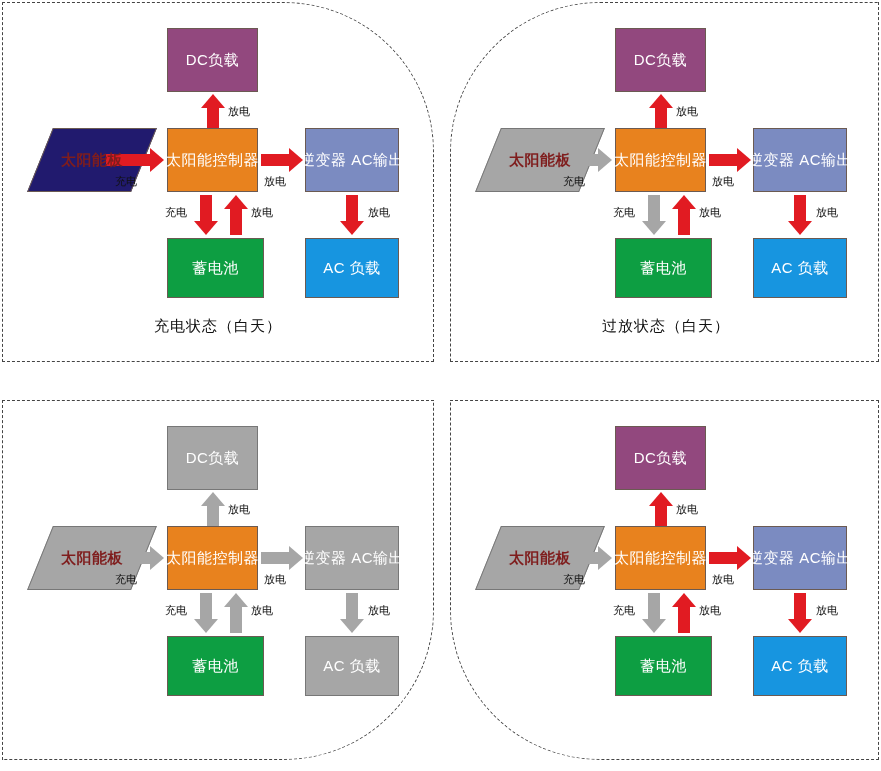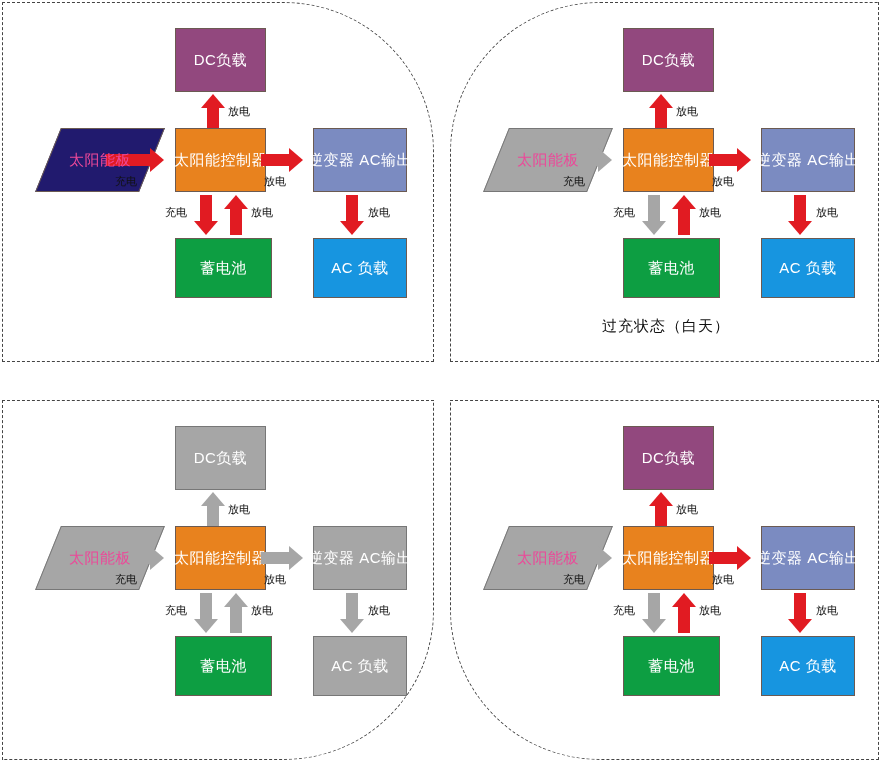--- a/index.html
+++ b/index.html
@@ -49,21 +49,20 @@
     display: flex;
     align-items: center;
     justify-content: center;
     color: #ffffff;
     font-size: 15px;
     letter-spacing: 0.5px;
     border: 1px solid #6b5a52;
     text-align: center;
     line-height: 1.1;
     white-space: nowrap;
-    margin-left: 8px;
   }
   .node.grayed { border-color: #777; }
 
   
   .n-dc      { left: 165px; top: 26px;  width: 91px;  height: 64px; }
   .n-panel   { left: 38px;  top: 126px; width: 104px; height: 64px;
                border: none; background: transparent !important; }
   .n-ctrl    { left: 165px; top: 126px; width: 91px;  height: 64px; }
   .n-inv     { left: 303px; top: 126px; width: 94px;  height: 64px; }
   .n-batt    { left: 165px; top: 236px; width: 97px;  height: 60px; }
@@ -72,22 +71,23 @@
   
   .para {
     position: absolute;
     inset: 0;
     transform: skewX(-22deg);
     border: 1px solid #6b5a52;
   }
   .para-label {
     position: relative;
     z-index: 2;
-    color: #ec4899;
+    color: #7f1d1d;
     font-size: 15px;
+    font-weight: bold;
   }
 
   
   .arrow { position: absolute; }
   .arrow .shaft { position: absolute; }
   .arrow .head  { position: absolute; width: 0; height: 0; }
 
   
   .arrow.right .shaft { left: 0; top: 6px; height: 12px; }
   .arrow.right .head  { right: 0; top: 0;
@@ -166,20 +166,21 @@
       <div class="arrow up" style="left: 222px; top: 193px; width: 24px; height: 40px;">
         <div class="shaft" style="background: rgb(225, 27, 34); height: 26px;"></div>
         <div class="head" style="border-bottom: 14px solid rgb(225, 27, 34);"></div>
       </div>
       <div class="alabel" style="left: 249px; top: 203px;">放电</div>
       <div class="arrow down" style="left: 338px; top: 193px; width: 24px; height: 40px;">
         <div class="shaft" style="background: rgb(225, 27, 34); height: 26px;"></div>
         <div class="head" style="border-top: 14px solid rgb(225, 27, 34);"></div>
       </div>
       <div class="alabel" style="left: 366px; top: 203px;">放电</div>
+      <div class="qtitle">充电状态（白天）</div>
     </div>
   <div class="panel p2">
       <div class="node n-dc" style="background: rgb(146, 72, 126);">DC负载</div>
       <div class="node n-ctrl" style="background: rgb(232, 130, 30);">太阳能控制器</div>
       <div class="node n-inv" style="background: rgb(123, 139, 193);">逆变器 AC输出</div>
       <div class="node n-batt" style="background: rgb(13, 158, 66);">蓄电池</div>
       <div class="node n-acload" style="background: rgb(23, 149, 224);">AC 负载</div>
       <div class="node n-panel">
         <div class="para" style="background: rgb(166, 166, 166); border-color: rgb(119, 119, 119);"></div>
         <span class="para-label">太阳能板</span>
@@ -207,21 +208,21 @@
       <div class="arrow up" style="left: 222px; top: 193px; width: 24px; height: 40px;">
         <div class="shaft" style="background: rgb(225, 27, 34); height: 26px;"></div>
         <div class="head" style="border-bottom: 14px solid rgb(225, 27, 34);"></div>
       </div>
       <div class="alabel" style="left: 249px; top: 203px;">放电</div>
       <div class="arrow down" style="left: 338px; top: 193px; width: 24px; height: 40px;">
         <div class="shaft" style="background: rgb(225, 27, 34); height: 26px;"></div>
         <div class="head" style="border-top: 14px solid rgb(225, 27, 34);"></div>
       </div>
       <div class="alabel" style="left: 366px; top: 203px;">放电</div>
-      <div class="qtitle">过充状态（白天）</div>
+      <div class="qtitle">过放状态（白天）</div>
     </div>
   <div class="panel p3">
       <div class="node n-dc grayed" style="background: rgb(166, 166, 166);">DC负载</div>
       <div class="node n-ctrl" style="background: rgb(232, 130, 30);">太阳能控制器</div>
       <div class="node n-inv grayed" style="background: rgb(166, 166, 166);">逆变器 AC输出</div>
       <div class="node n-batt" style="background: rgb(13, 158, 66);">蓄电池</div>
       <div class="node n-acload grayed" style="background: rgb(166, 166, 166);">AC 负载</div>
       <div class="node n-panel">
         <div class="para" style="background: rgb(166, 166, 166); border-color: rgb(119, 119, 119);"></div>
         <span class="para-label">太阳能板</span>

